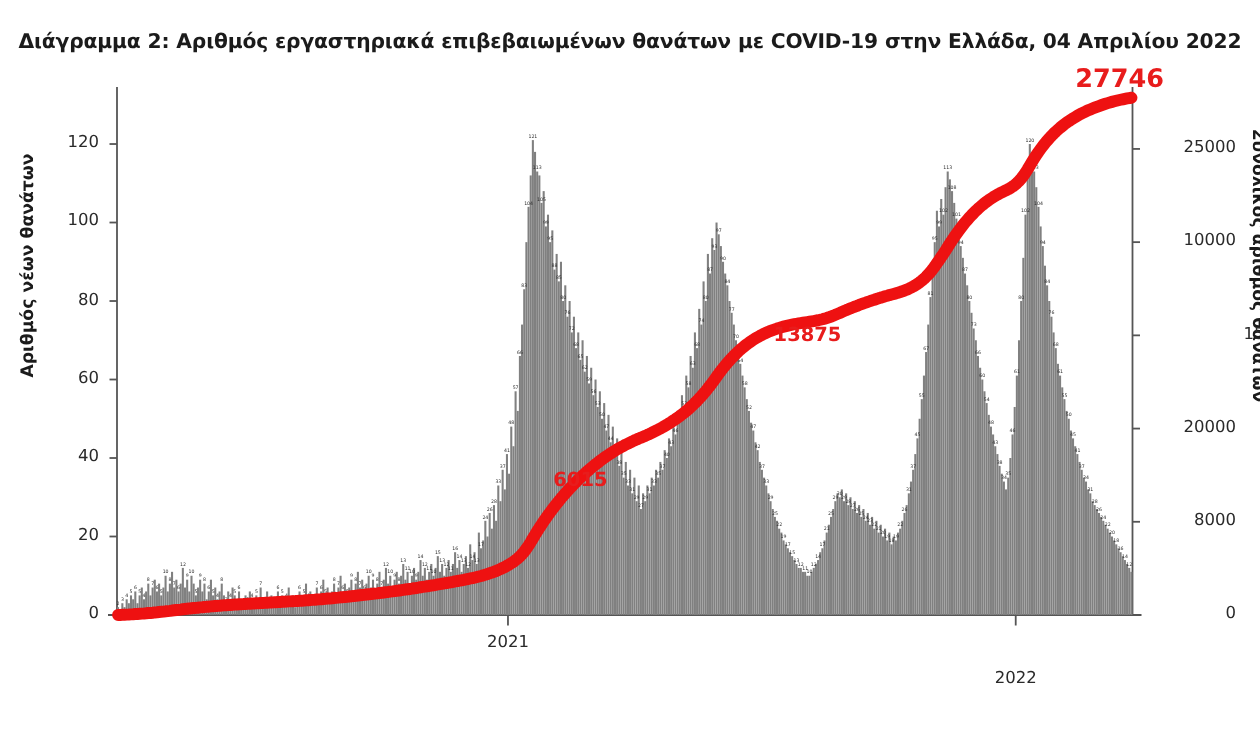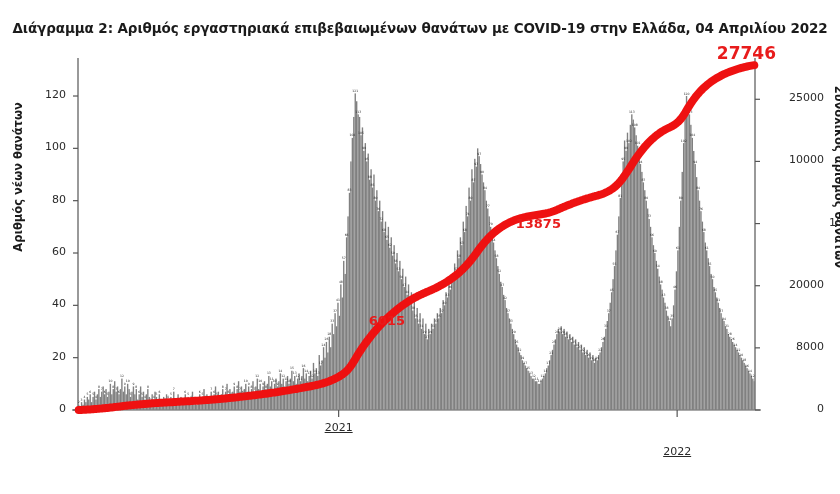--- a/index.html
+++ b/index.html
@@ -47,21 +47,21 @@
     left:0;top:462px;width:840px;text-align:center;
   }
   .tick-label{
     position:absolute;
     font-size:11px;
     color:#2a2a2a;
     white-space:nowrap;
   }
   .tick-left{text-align:right;width:40px;}
   .tick-right{text-align:right;width:60px;}
-  .tick-x{text-align:center;width:60px;text-decoration:underline;}
+  .tick-x{text-align:center;width:60px;}
   .annot{
     position:absolute;
     color:#e81c1c;
     font-weight:bold;
     font-size:13px;
     white-space:nowrap;
   }
   #annot-end{font-size:17px;}
 </style>
 </head>

